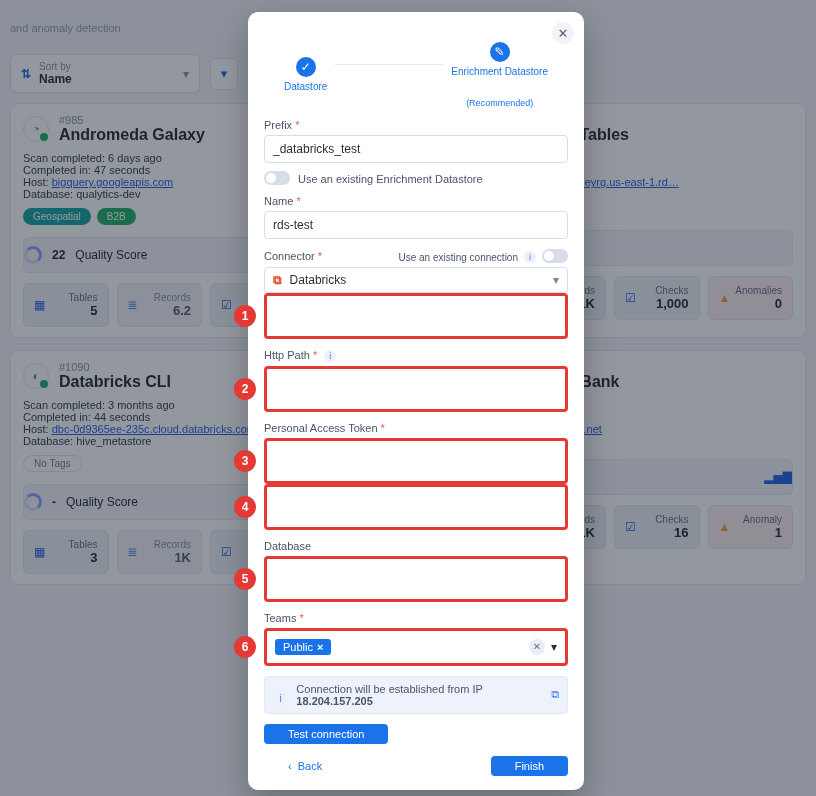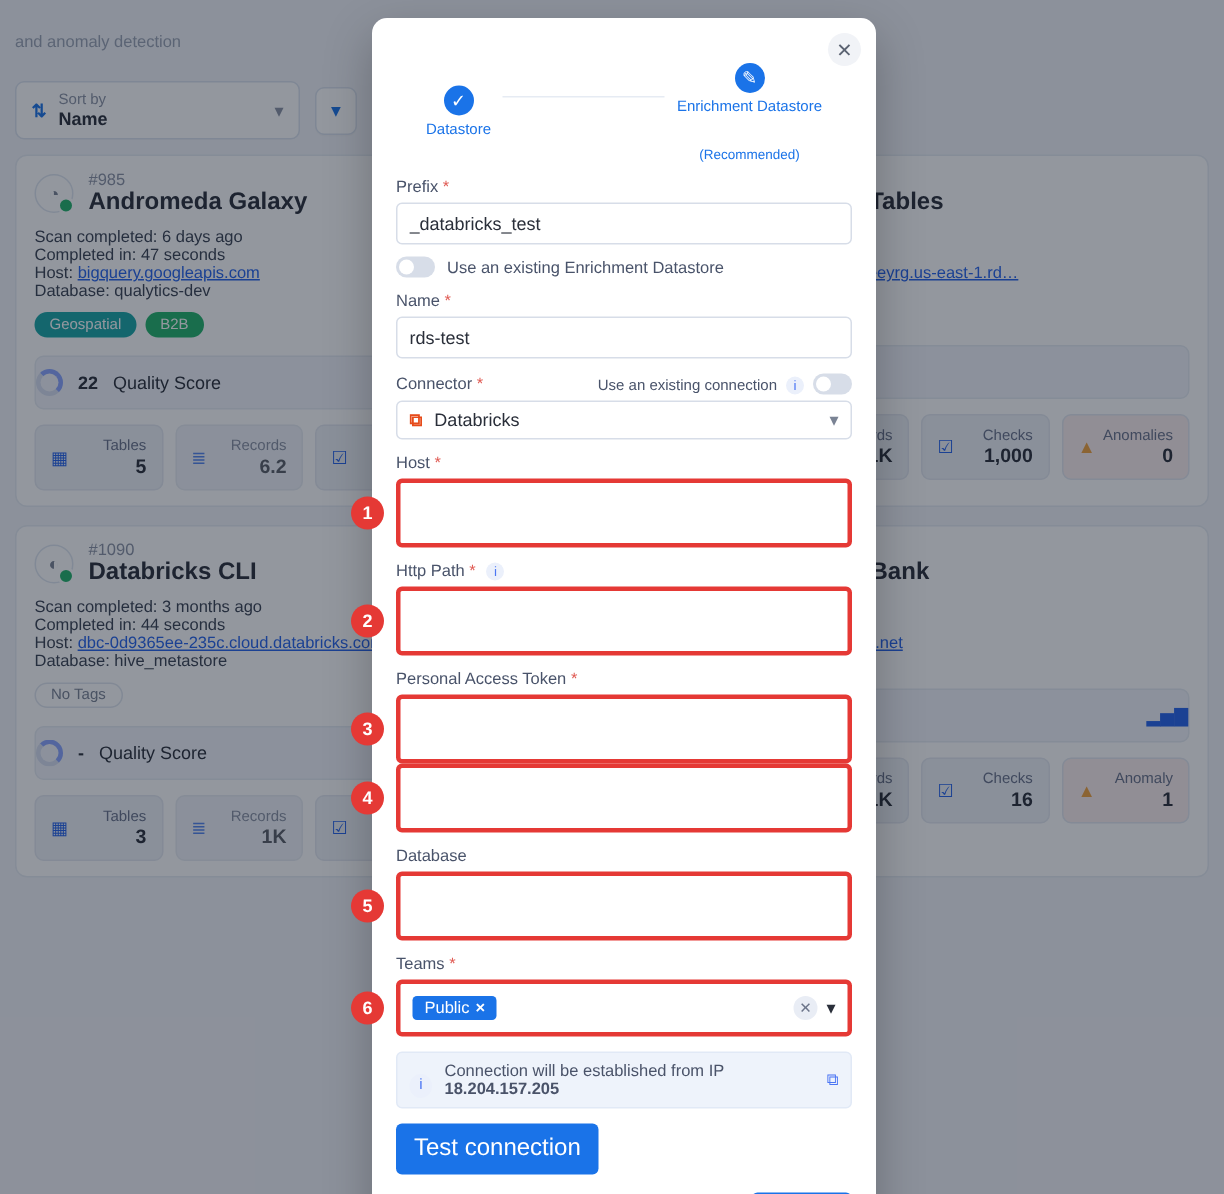--- a/index.html
+++ b/index.html
@@ -98,21 +98,21 @@
 .chips-input{display:flex;align-items:center;gap:6px;flex:1}
 .tag{display:inline-flex;align-items:center;gap:4px;background:var(--blue);color:#fff;border-radius:3px;padding:2px 8px;font-size:11px}
 .tag .x{font-weight:700}
 .clear-x{width:16px;height:16px;border-radius:50%;background:#e9edf5;color:#6b7489;display:flex;align-items:center;justify-content:center;font-size:10px}
 .teams-frame{display:flex;align-items:center;gap:6px}
 .teams-right{display:flex;align-items:center;gap:6px;margin-left:auto}
 
 .ip-row{display:flex;align-items:center;justify-content:space-between;background:#eef3fb;border:1px solid #e1e9f6;border-radius:4px;padding:6px 8px;margin-top:10px;font-size:11px;color:#4a5369}
 .ip-row .copy{color:#4b76f4}
 
-.btn{display:inline-flex;align-items:center;justify-content:center;border-radius:4px;font-size:16px;height:34px;padding:0 12px;cursor:pointer}
+.btn{display:inline-flex;align-items:center;justify-content:center;border-radius:4px;font-size:11px;height:20px;padding:0 24px;cursor:pointer}
 .btn.primary{background:var(--blue);color:#fff}
 .btn.ghost{background:transparent;color:var(--blue)}
 .footer{display:flex;align-items:center;justify-content:space-between;margin-top:12px}
 
 
 .bars-icon{font-size:14px}
 .card .quality .trend{color:#2563eb;font-size:12px}
 .tile.cut .ticon, .tile.cut .ttext{opacity:.9}
 </style>
 </head>
@@ -398,21 +398,20 @@
       <span class="info-i">i</span>
       <span class="toggle"></span>
     </span>
   </div>
   <div class="sel">
     <span class="icon">⧉</span>
     <span>Databricks</span>
     <span class="chev">▾</span>
   </div>
 
-  <div class="section-label req">Host</div>
   <div class="redbox">
     <span class="num-badge">1</span>
     <div class="redframe"><input class="input" style=""></div>
   </div>
 
   <div class="section-label">
     <span class="req">Http Path</span>
     <span class="info-i" style="margin-left:4px">i</span>
   </div>
   <div class="redbox">

